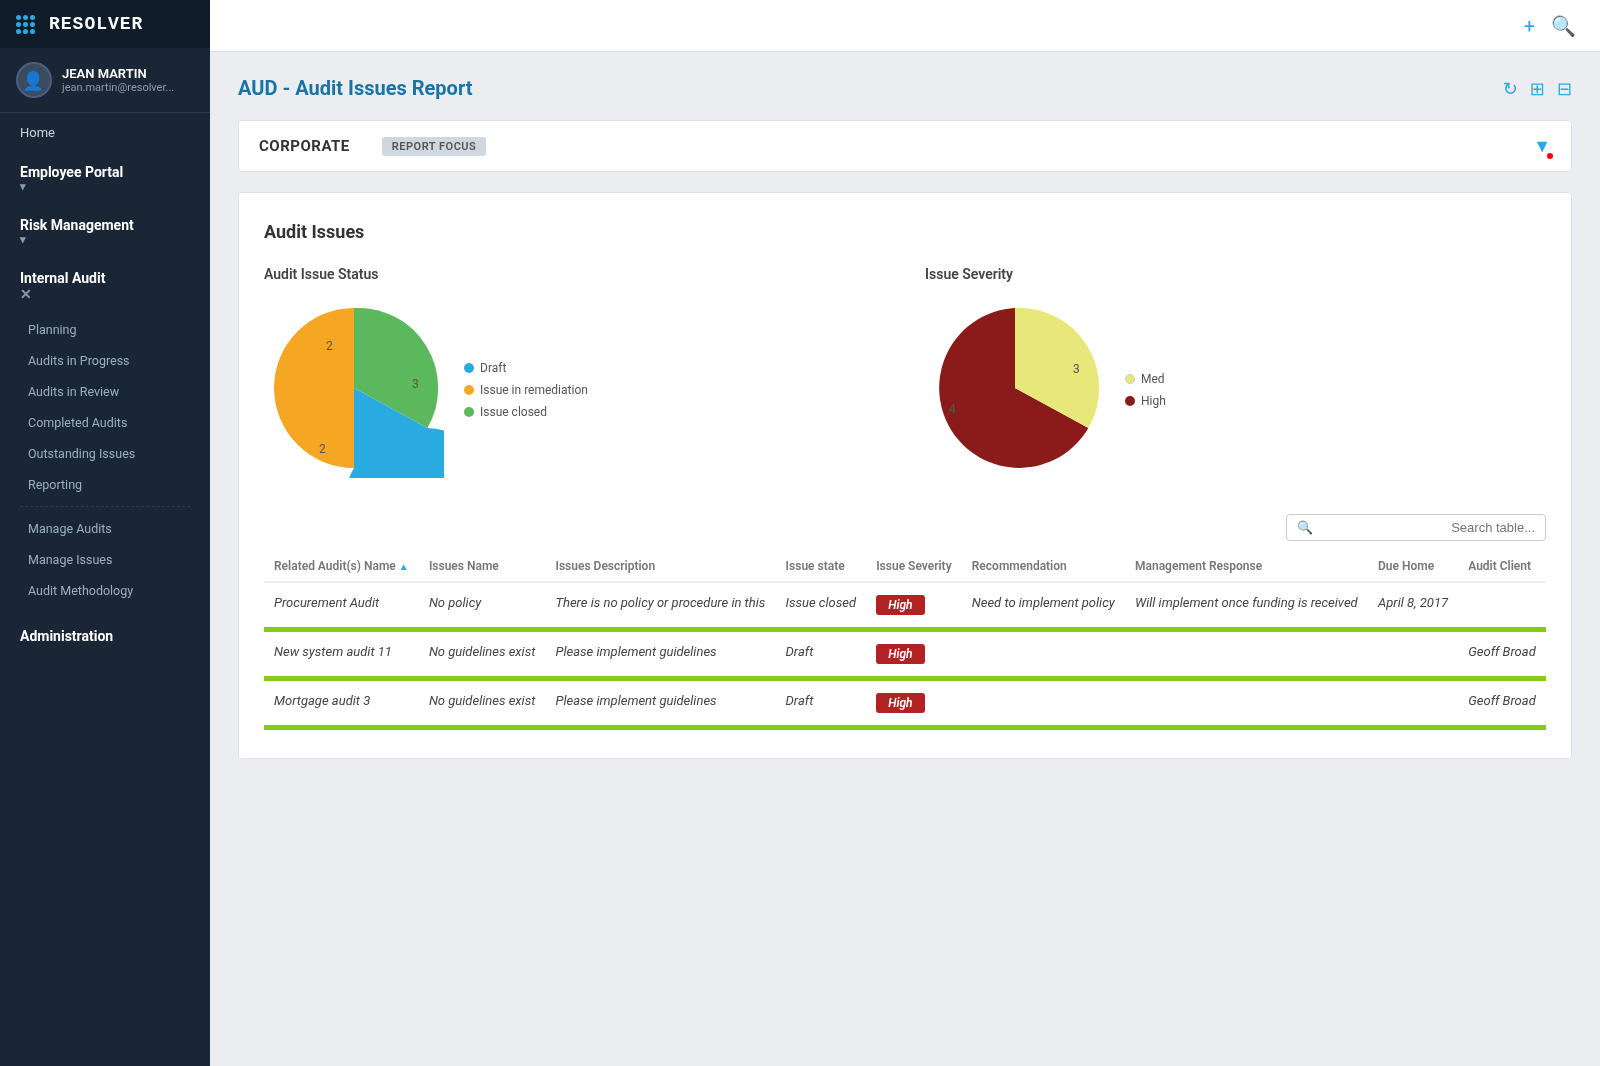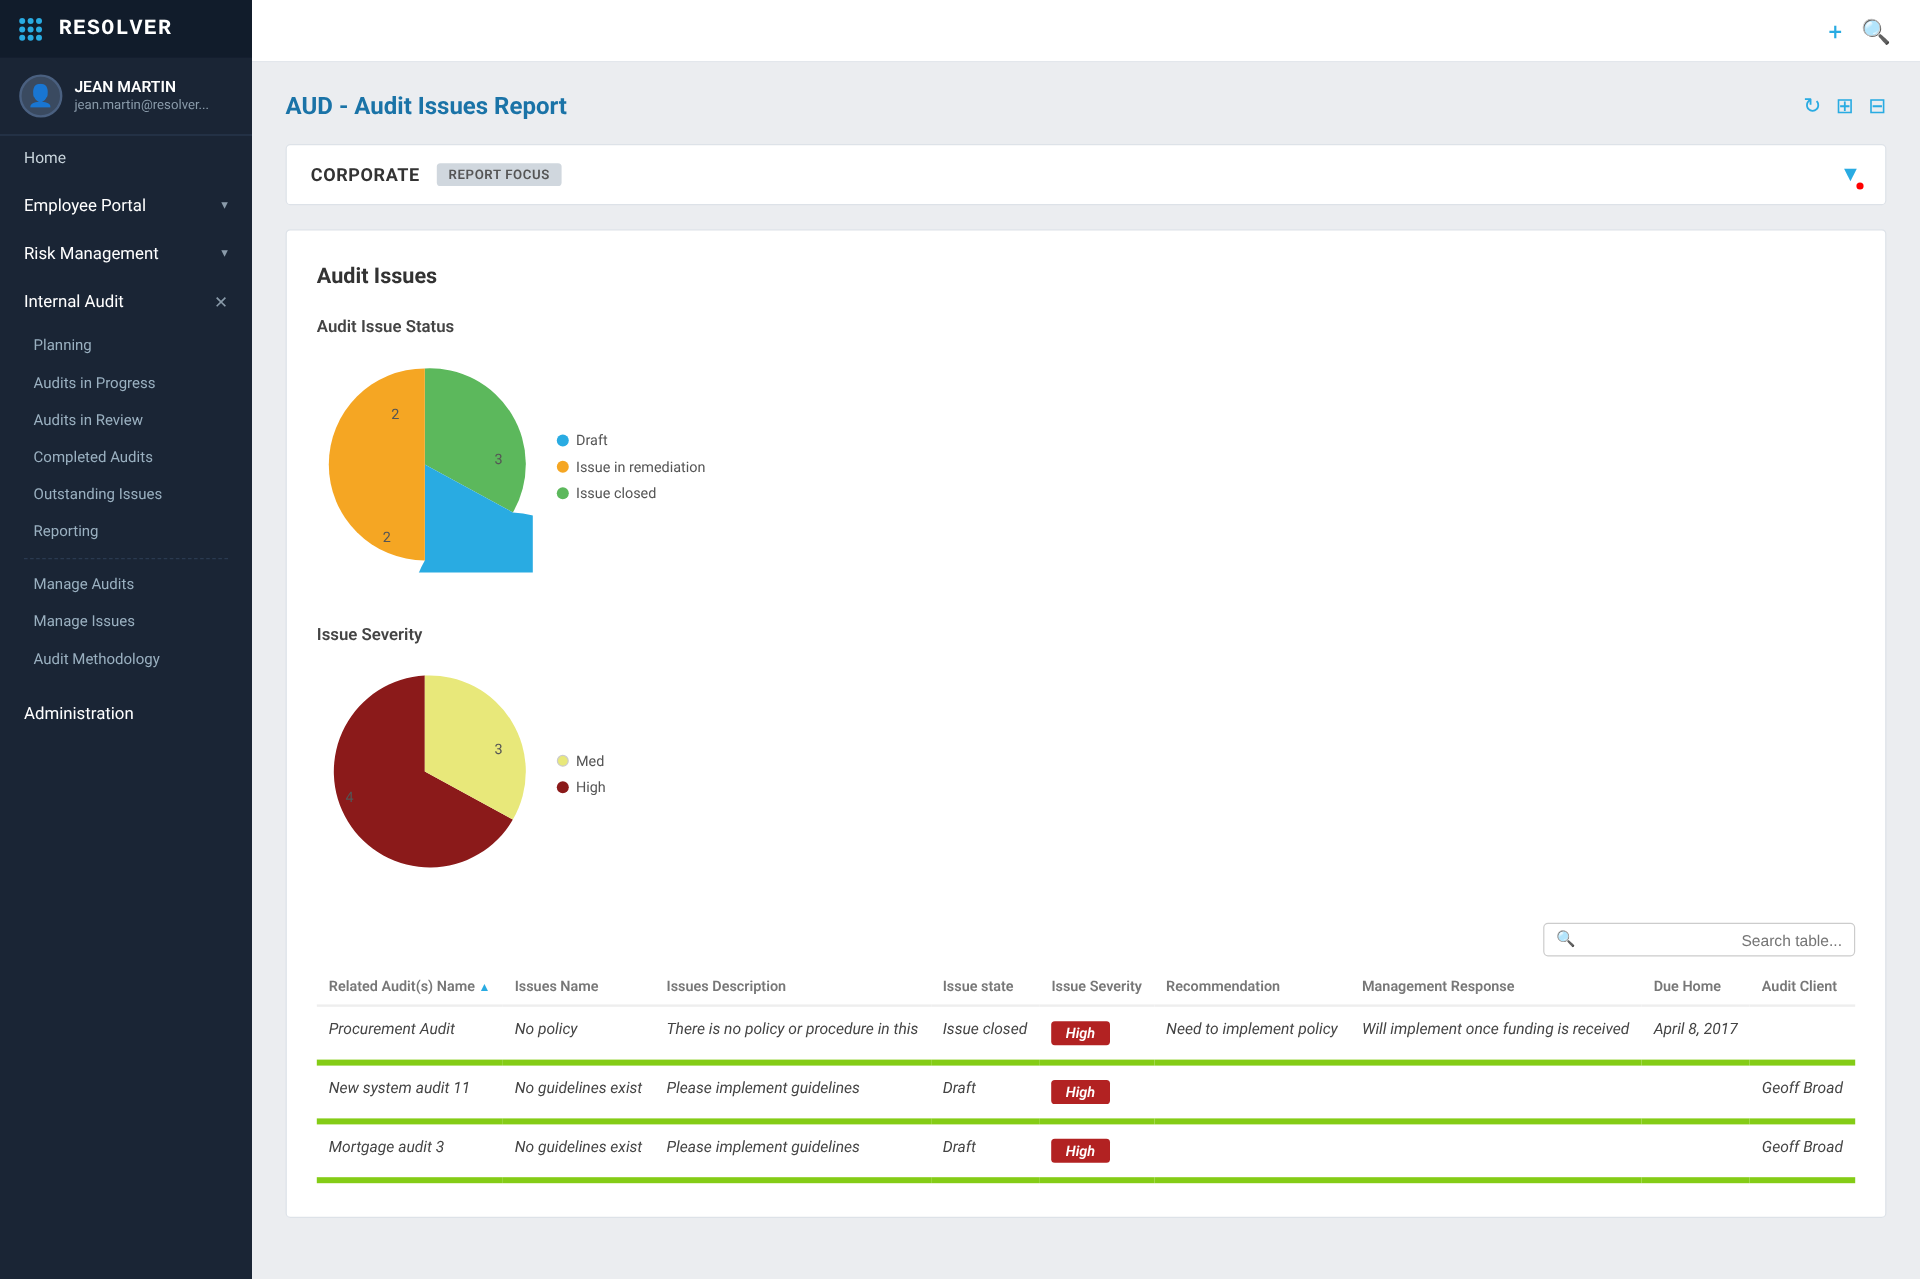--- a/index.html
+++ b/index.html
@@ -69,22 +69,23 @@
       padding: 12px 20px;
       font-size: 13px;
       color: #c8d4dc;
       cursor: pointer;
       display: flex;
       align-items: flex-start;
       justify-content: space-between;
     }
     .sidebar-nav-item.section-header {
       color: #fff;
-      font-weight: 400;
+      font-weight: 700;
       font-size: 14px;
+      flex-direction: column;
     }
 
     .sidebar-sub-item {
       padding: 8px 20px 8px 28px;
       font-size: 12.5px;
       color: #9ab0c0;
       cursor: pointer;
     }
 
     .sidebar-divider {
@@ -143,21 +144,21 @@
     .report-focus-bar {
       background: #fff;
       border: 1px solid #dde2e8;
       border-radius: 4px;
       padding: 14px 20px;
       display: flex;
       align-items: center;
       justify-content: space-between;
       margin-bottom: 20px;
     }
-    .report-focus-left { display: flex; align-items: center; gap: 14px; }
+    .report-focus-left { display: flex; align-items: center; gap: 32px; }
     .report-focus-org {
       font-size: 15px;
       font-weight: 700;
       color: #333;
       letter-spacing: 0.5px;
     }
     .report-focus-badge {
       background: #d0d7de;
       color: #555;
       font-size: 11px;
@@ -186,21 +187,20 @@
       font-size: 18px;
       font-weight: 700;
       color: #333;
       margin-bottom: 24px;
     }
 
     .charts-row {
       display: flex;
       gap: 40px;
       margin-bottom: 32px;
-      flex-direction: column;
     }
 
     .chart-block { flex: 1; }
     .chart-title {
       font-size: 14px;
       font-weight: 600;
       color: #444;
       margin-bottom: 16px;
     }
     .chart-content { display: flex; align-items: center; gap: 20px; }

